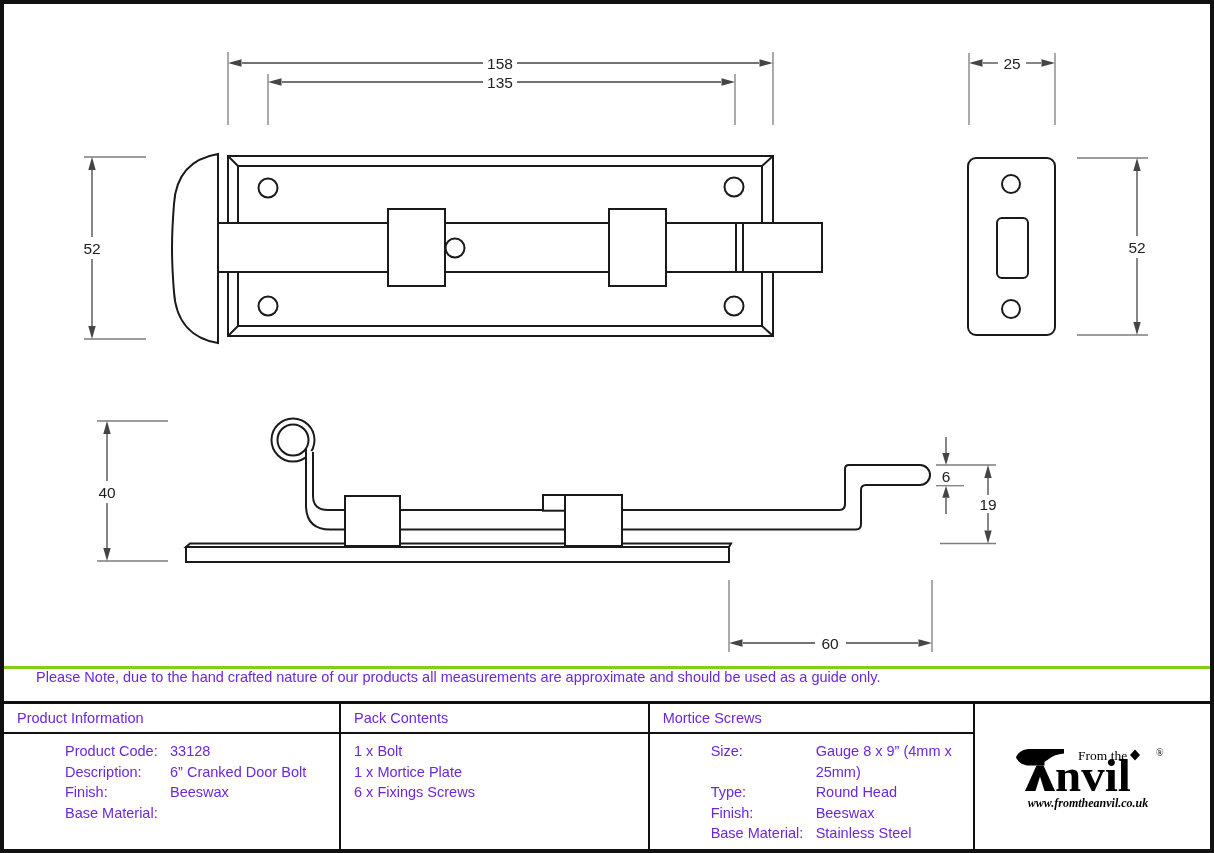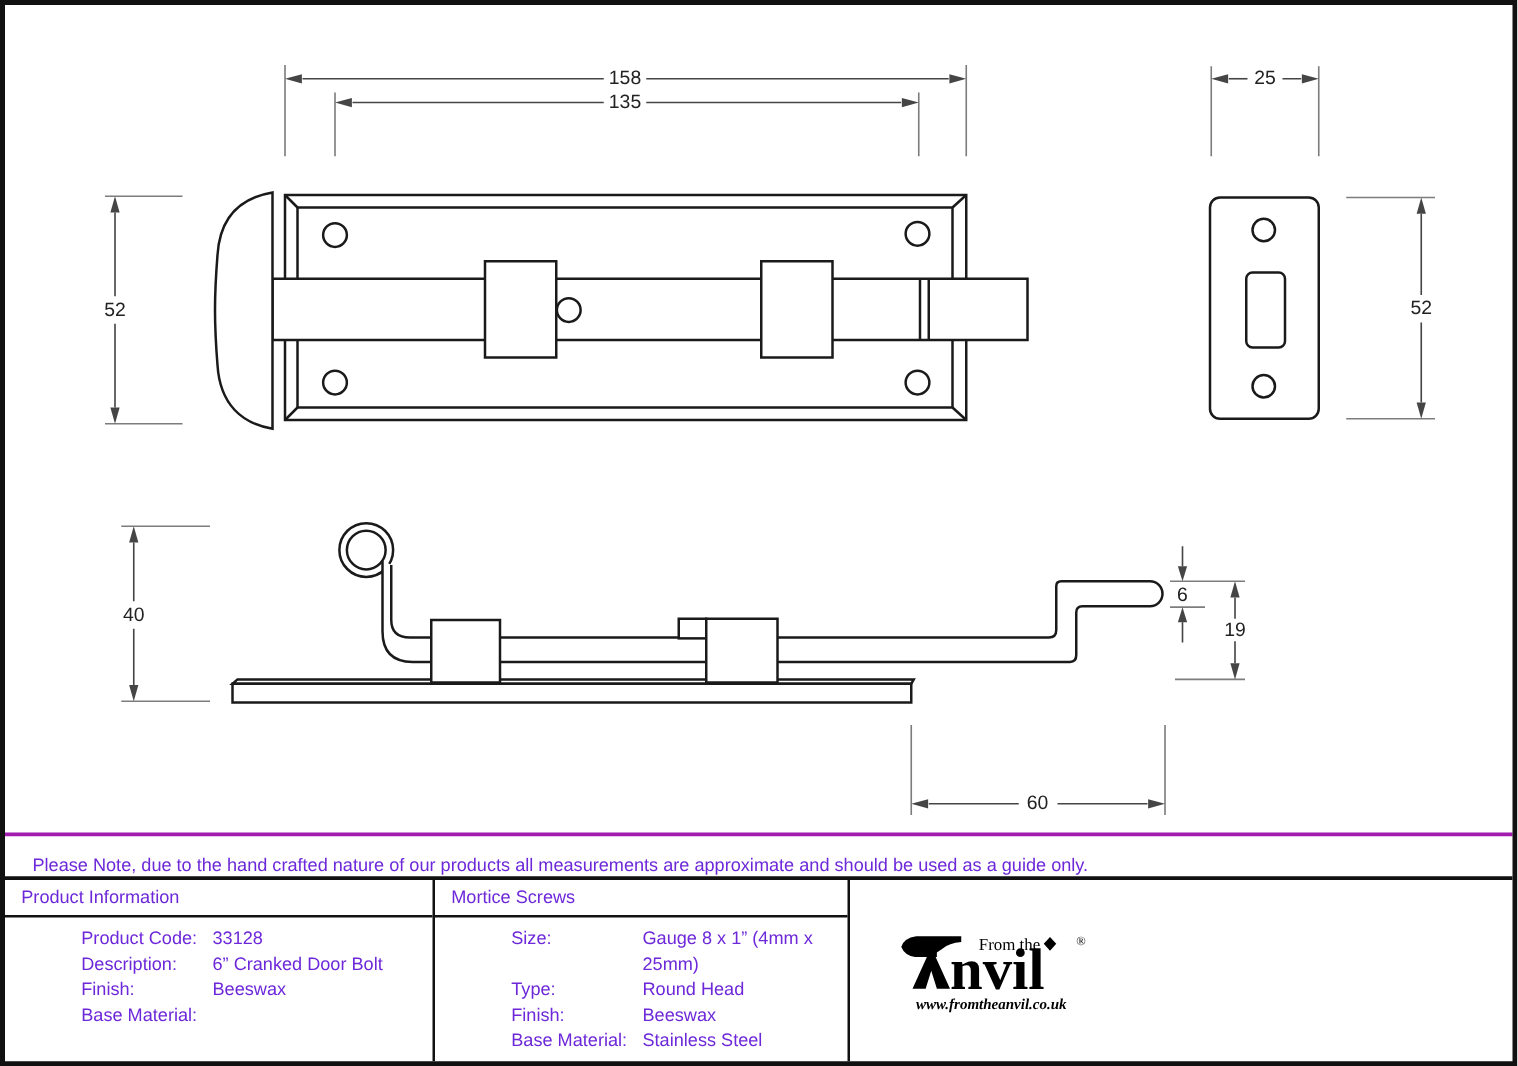--- a/index.html
+++ b/index.html
@@ -13,22 +13,22 @@
   .drawing-svg{position:absolute;left:0;top:0;}
   .obj{stroke:#1a1a1a;stroke-width:2;fill:none;}
   .obj-fill{stroke:#1a1a1a;stroke-width:2;fill:#ffffff;}
   .ext{stroke:#7d7d7d;stroke-width:1.3;fill:none;}
   .dim{stroke:#454545;stroke-width:1.3;fill:none;}
   .arrow{fill:#454545;stroke:none;}
   .dim-text{font-family:"Liberation Sans",sans-serif;font-size:15.5px;fill:#222;
     text-anchor:middle;dominant-baseline:central;}
   .note-row{
     position:absolute;left:4px;top:666px;width:1206px;height:38px;box-sizing:border-box;
-    border-top:3px solid #a21caf;border-bottom:3px solid #111;
-    display:flex;align-items:flex-end;padding-left:22px;font-size:14.5px;
+    border-top:3px solid #84cc16;border-bottom:3px solid #111;
+    display:flex;align-items:flex-start;padding-left:32px;font-size:14.5px;
   }
   .table-section{
     position:absolute;left:4px;top:704px;width:1206px;height:145px;display:flex;
   }
   .tcol{box-sizing:border-box;height:100%;}
   .tcol.c1{width:344px;border-right:2.5px solid #111;}
   .tcol.c2{width:315px;border-right:2.5px solid #111;}
   .tcol.c3{width:332px;border-right:2.5px solid #111;}
   .tcol.c4{width:240px;position:relative;}
   .col-header{
@@ -219,27 +219,35 @@
           <span>33128</span>
           <span>Description:</span>
           <span>6” Cranked Door Bolt</span>
           <span>Finish:</span>
           <span>Beeswax</span>
           <span>Base Material:</span>
         </div>
       </div>
     </div>
 
+    <div class="tcol c2">
+      <div class="col-header">Pack Contents</div>
+      <div class="col-body item-list">
+        <div>1 x Bolt</div>
+        <div>1 x Mortice Plate</div>
+        <div>6 x Fixings Screws</div>
+      </div>
+    </div>
 
     <div class="tcol c3">
       <div class="col-header">Mortice Screws</div>
       <div class="col-body">
         <div class="kv-grid">
           <span>Size:</span>
-          <span>Gauge 8 x 1” (4mm x 25mm)</span>
+          <span>Gauge 8 x 9” (4mm x 25mm)</span>
           <span>Type:</span>
           <span>Round Head</span>
           <span>Finish:</span>
           <span>Beeswax</span>
           <span>Base Material:</span>
           <span>Stainless Steel</span>
         </div>
       </div>
     </div>
 

